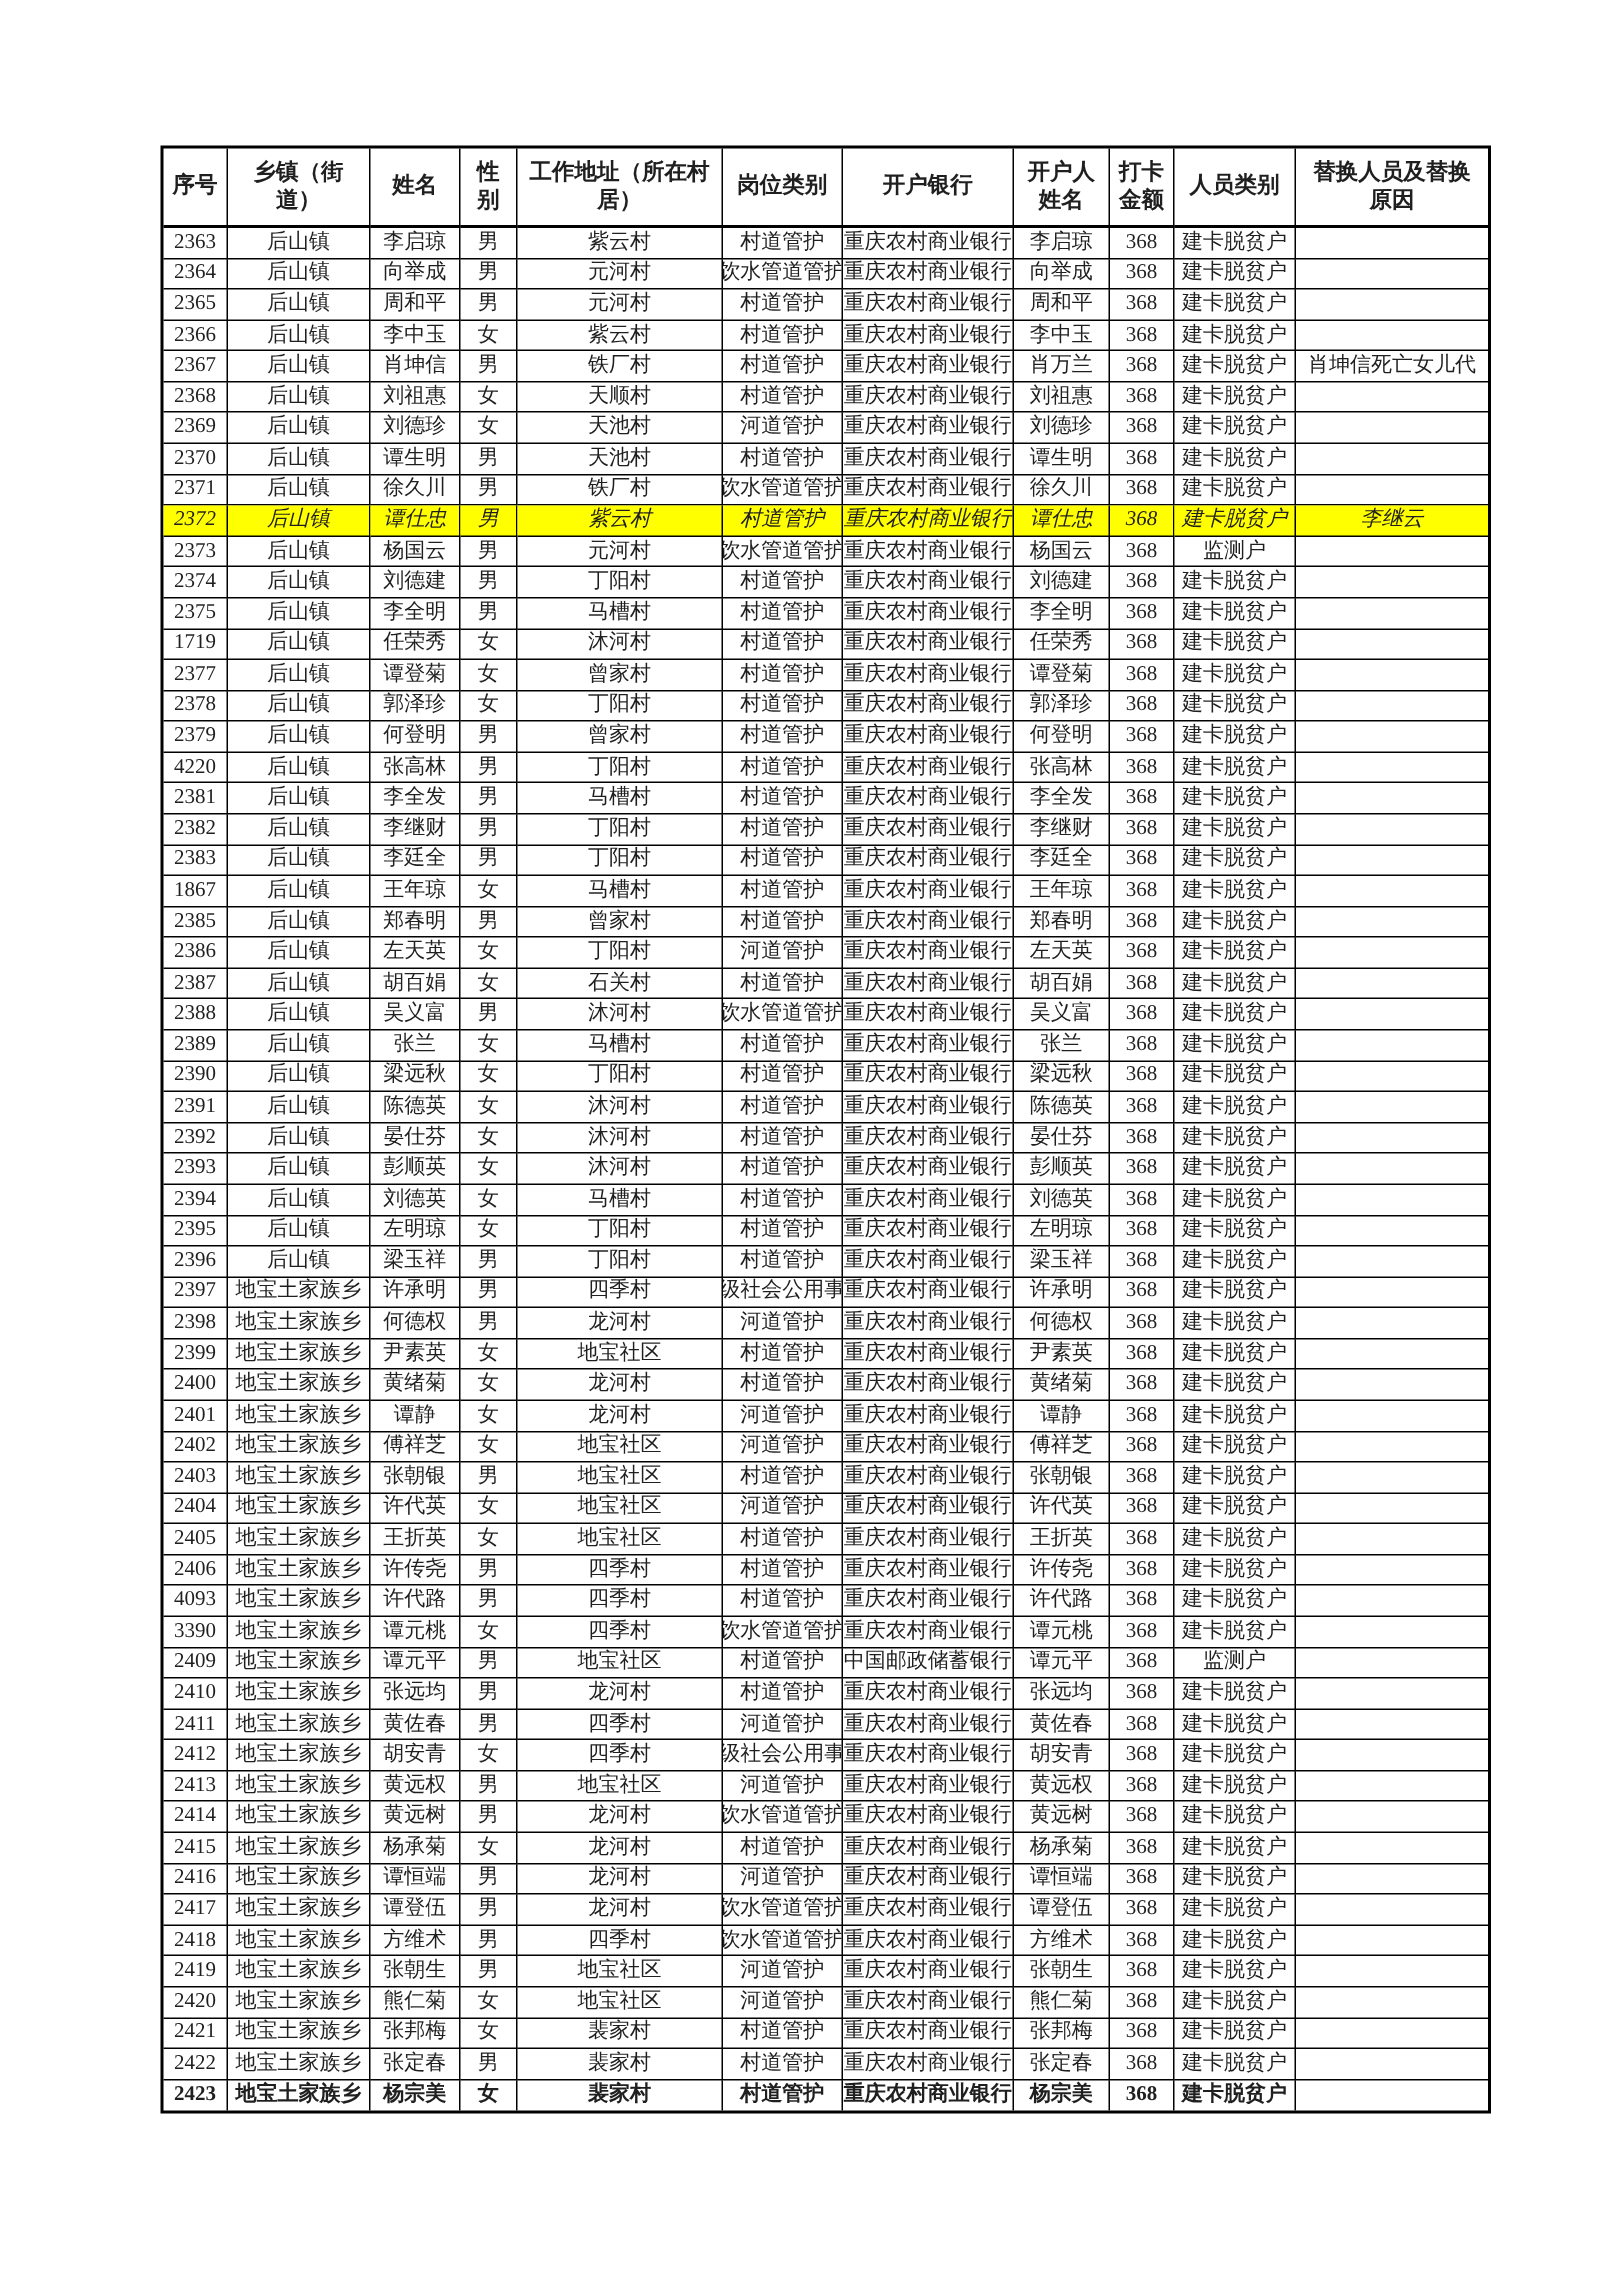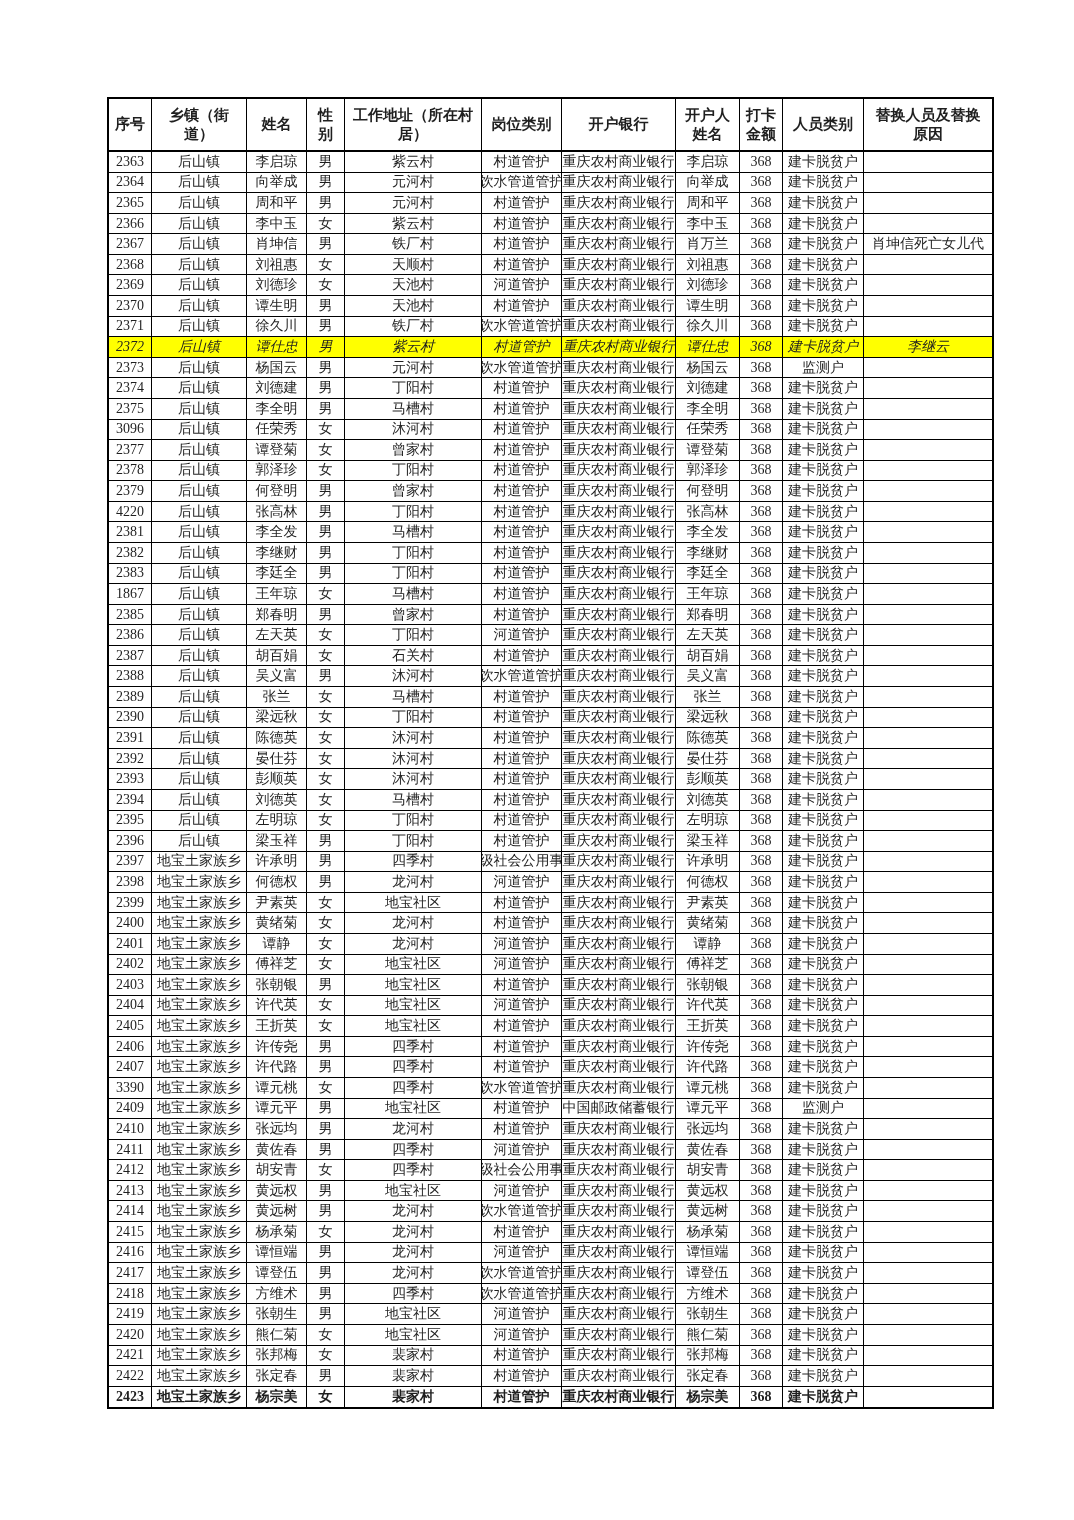--- a/index.html
+++ b/index.html
@@ -345,21 +345,21 @@
         </div><div class="dc">
           <span class="t">李全明</span>
         </div><div class="dc">
           <span class="t">368</span>
         </div><div class="dc">
           <span class="t">建卡脱贫户</span>
         </div><div class="dc lc">
           <span class="t"></span>
         </div></div>
       <div class="row"><div class="dc">
-          <span class="t">3096</span>
+          <span class="t">1719</span>
         </div><div class="dc">
           <span class="t">后山镇</span>
         </div><div class="dc">
           <span class="t">任荣秀</span>
         </div><div class="dc">
           <span class="t">女</span>
         </div><div class="dc">
           <span class="t">沐河村</span>
         </div><div class="dc">
           <span class="t">村道管护</span>
@@ -1058,21 +1058,21 @@
         </div><div class="dc">
           <span class="t">许传尧</span>
         </div><div class="dc">
           <span class="t">368</span>
         </div><div class="dc">
           <span class="t">建卡脱贫户</span>
         </div><div class="dc lc">
           <span class="t"></span>
         </div></div>
       <div class="row"><div class="dc">
-          <span class="t">2407</span>
+          <span class="t">4093</span>
         </div><div class="dc">
           <span class="t">地宝土家族乡</span>
         </div><div class="dc">
           <span class="t">许代路</span>
         </div><div class="dc">
           <span class="t">男</span>
         </div><div class="dc">
           <span class="t">四季村</span>
         </div><div class="dc">
           <span class="t">村道管护</span>

